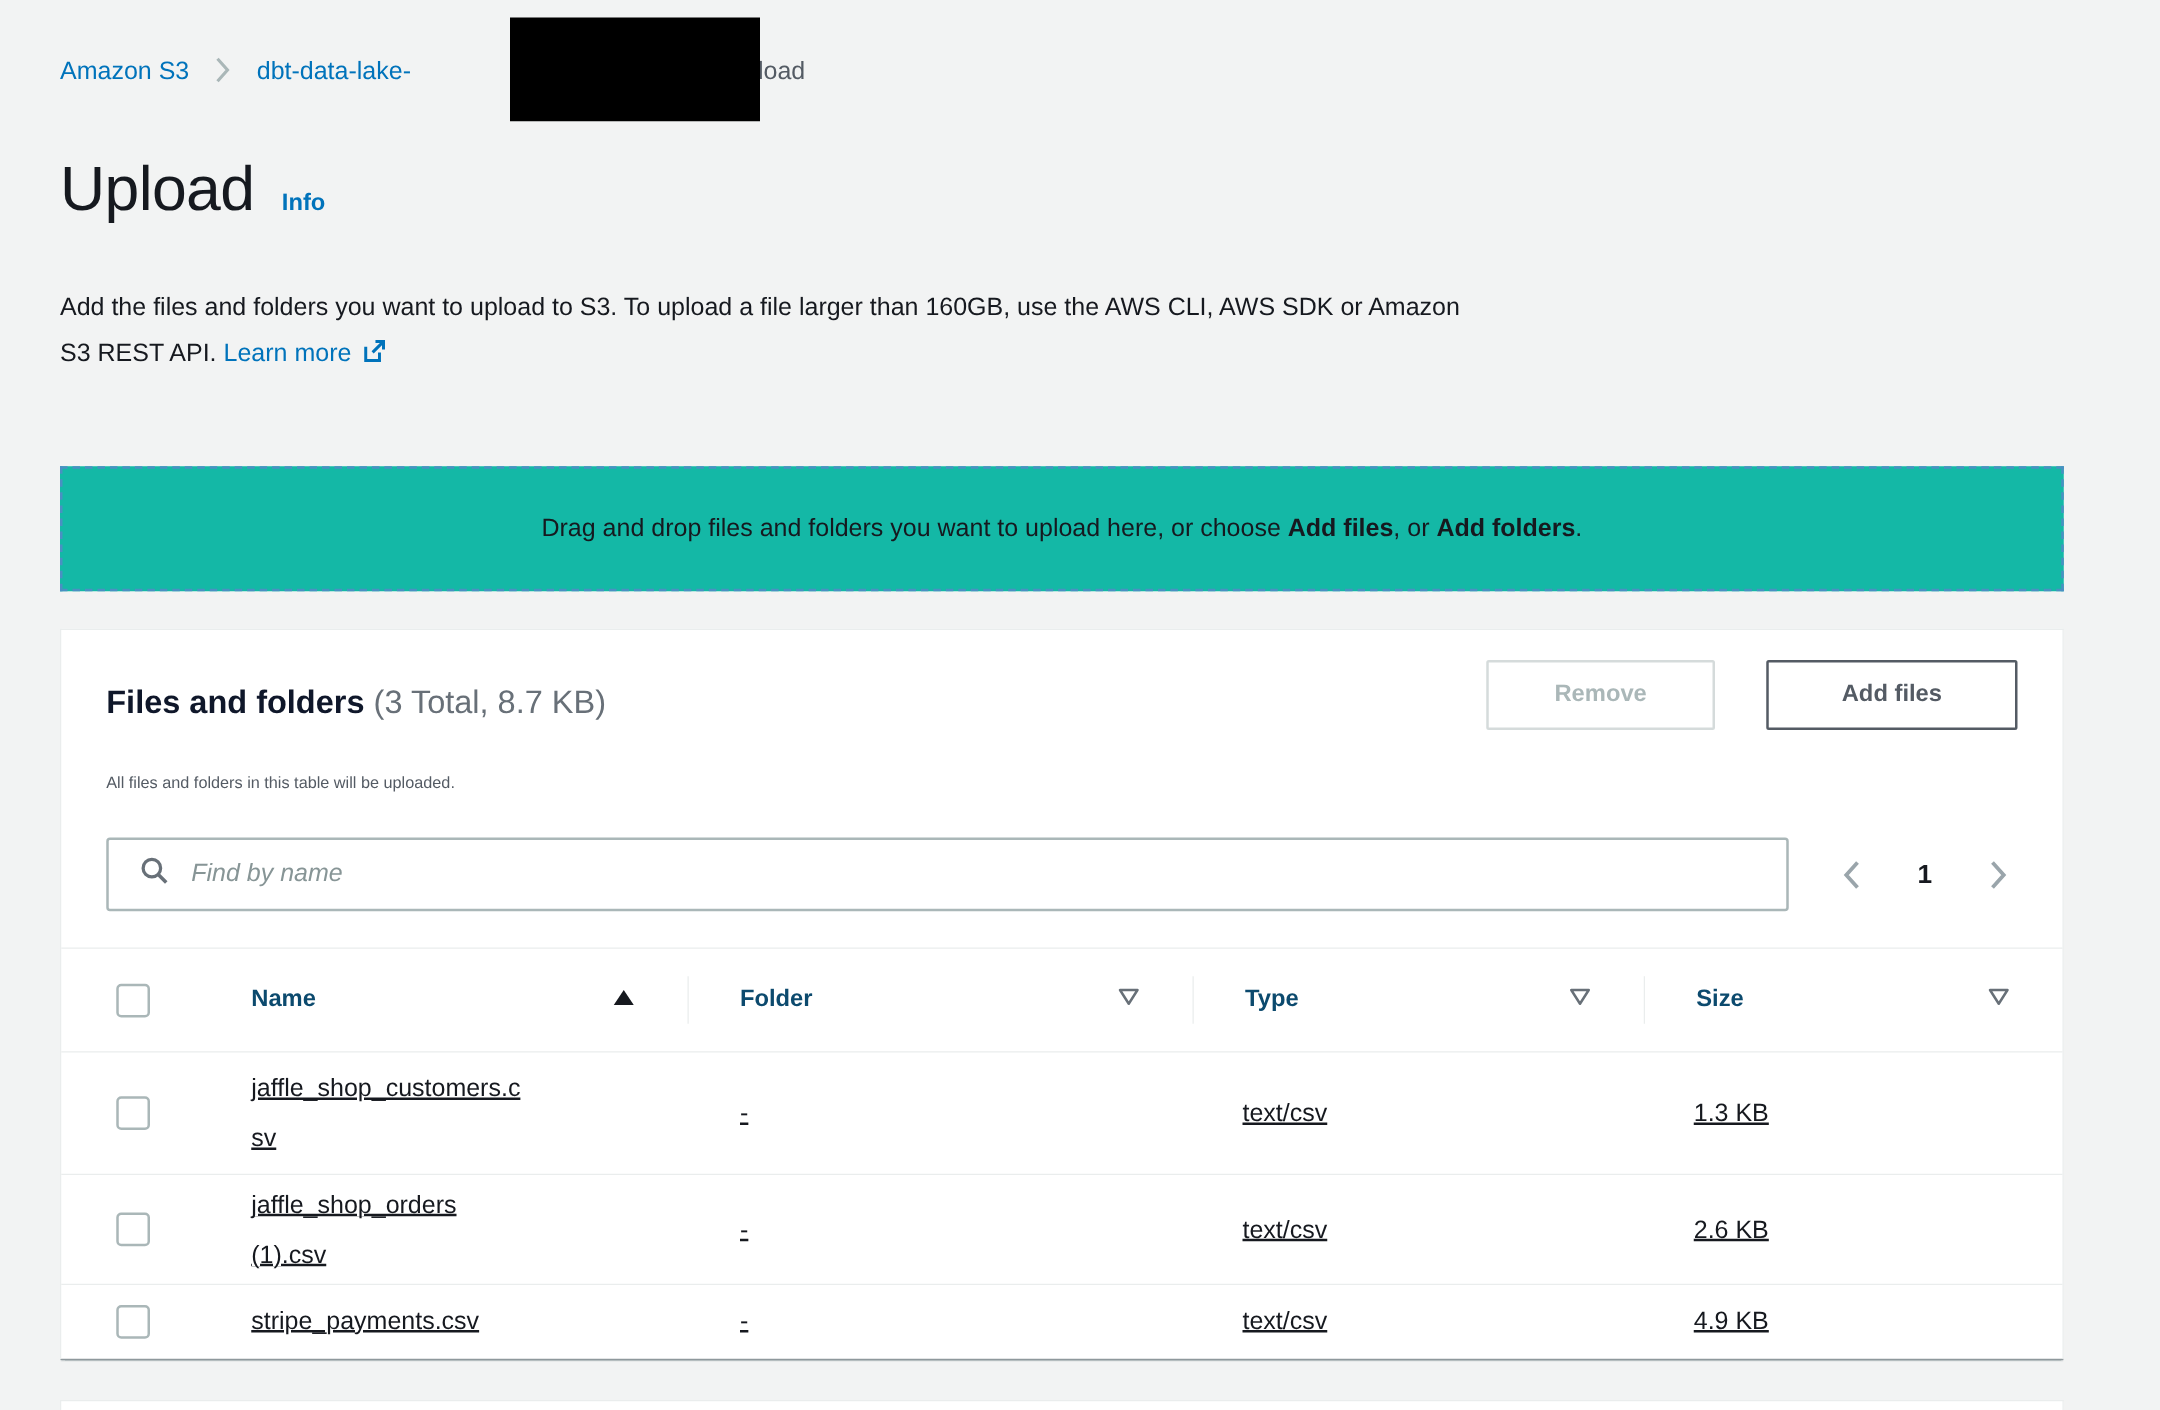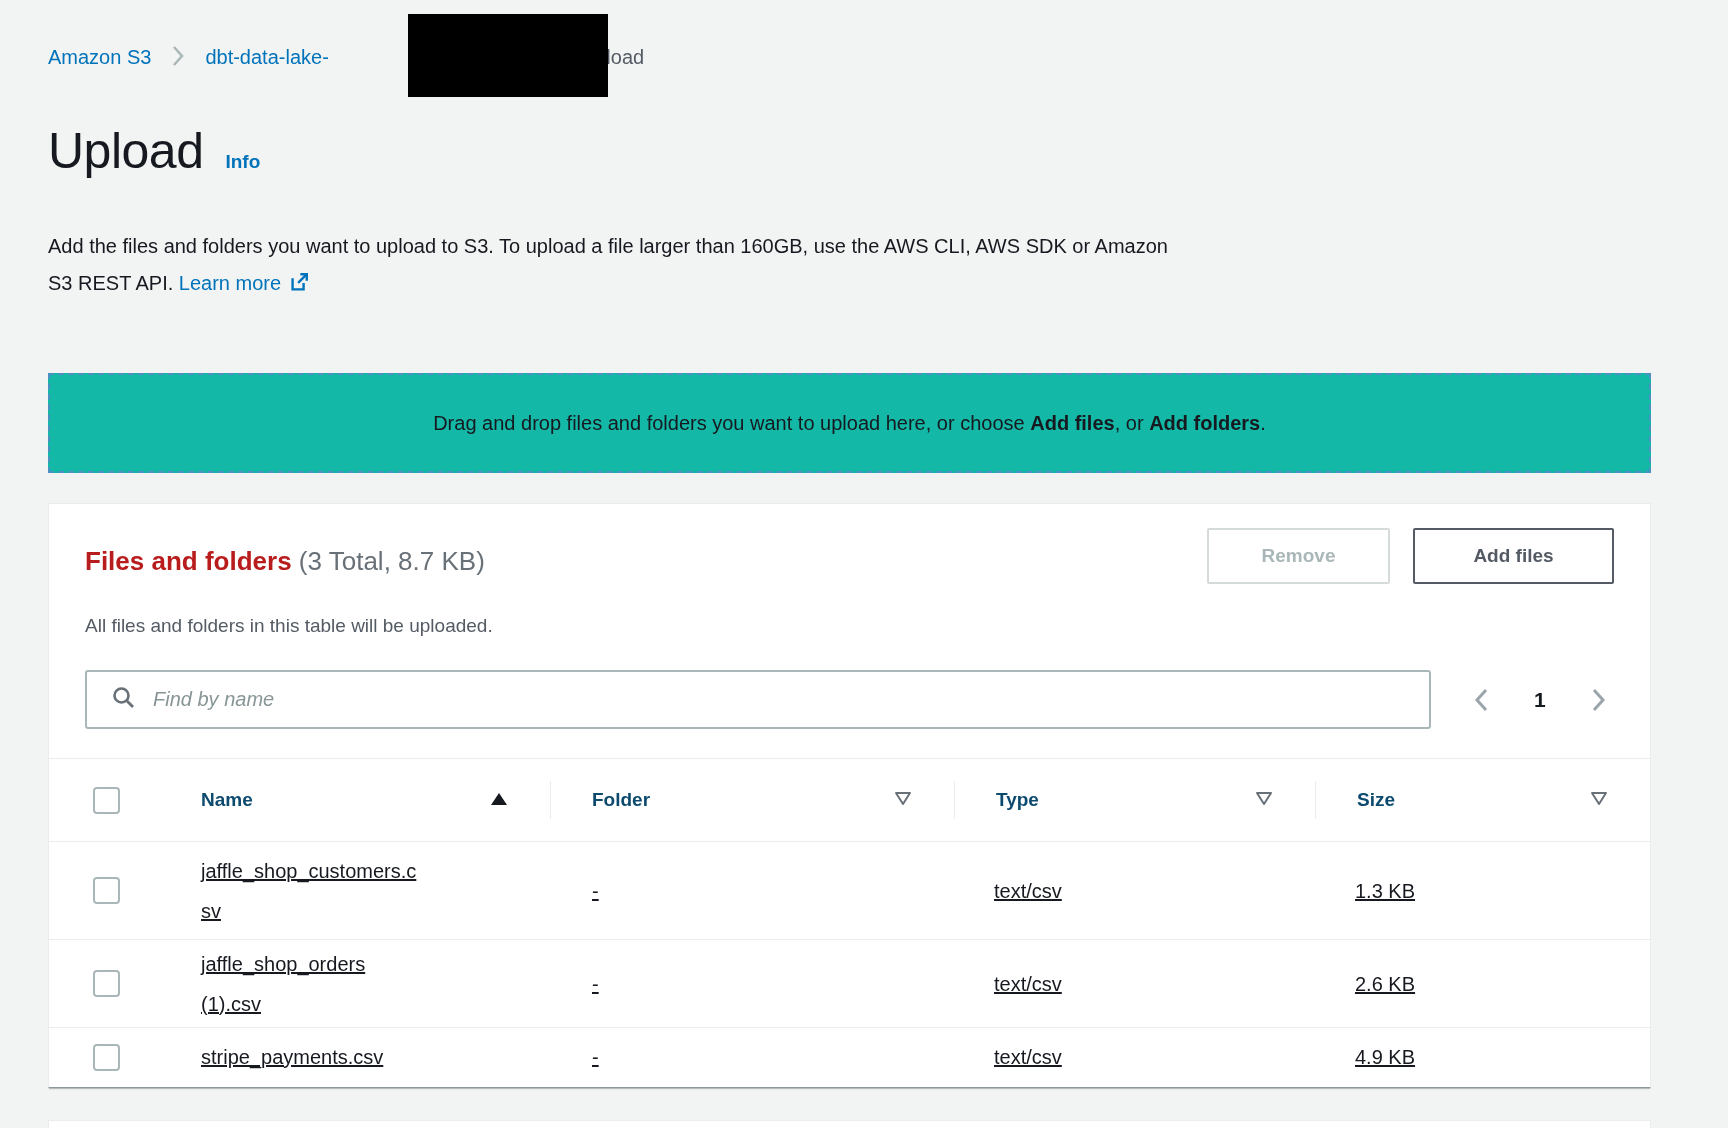--- a/index.html
+++ b/index.html
@@ -52,25 +52,25 @@
   .dz-bold { font-weight: 700; }
 
   
   .card {
     position: absolute; left: 48px; top: 503px; width: 1603px; height: 585px;
     background: #fff;
     border: 1px solid #eaeded; border-bottom: 1px solid #8e989c;
     box-shadow: 0 2px 1px -1px rgba(0,28,36,0.25);
   }
   .panel-heading { position: absolute; top: 38px; left: 36px; font-size: 26px; line-height: 38px; }
-  .panel-title { font-weight: 700; color: #b91c1c; }
+  .panel-title { font-weight: 700; color: #0f172a; }
   .panel-count { font-weight: 400; color: #687078; }
-  .panel-subtitle { position: absolute; top: 108px; left: 36px; font-size: 19px; line-height: 28px; color: #545b64; }
-
-  .btn-group { position: absolute; top: 24px; right: 36px; display: flex; gap: 23px; }
+  .panel-subtitle { position: absolute; top: 108px; left: 36px; font-size: 13px; line-height: 28px; color: #545b64; }
+
+  .btn-group { position: absolute; top: 24px; right: 36px; display: flex; gap: 41px; }
   .btn {
     height: 56px; border: 2px solid #545b64; border-radius: 2px; background: #fff;
     font-family: inherit; font-size: 19px; font-weight: 700; color: #545b64;
     display: flex; align-items: center; justify-content: center; cursor: pointer;
   }
   .btn-remove { width: 183px; border-color: #d5dbdb; color: #aab7b8; cursor: default; }
   .btn-addfiles { width: 201px; }
   .btn-addfolder { width: 224px; }
 
   

